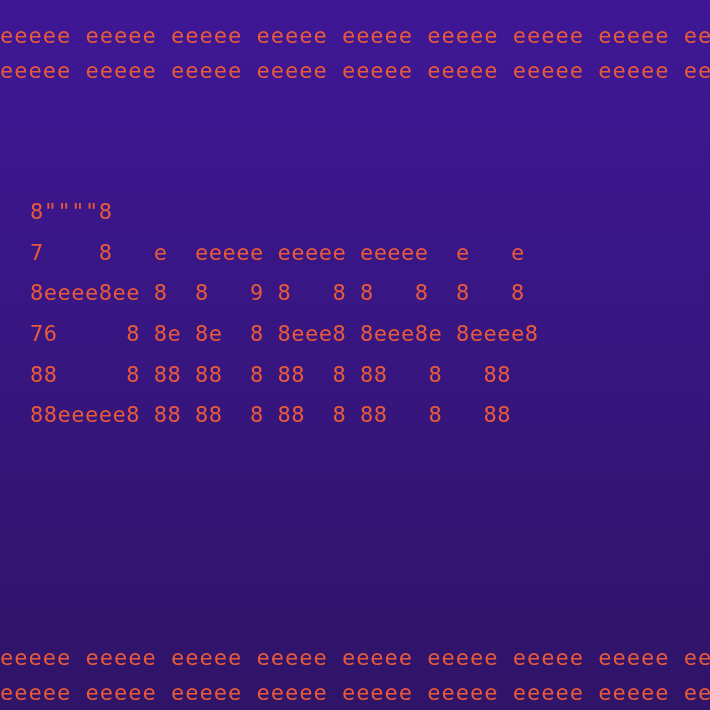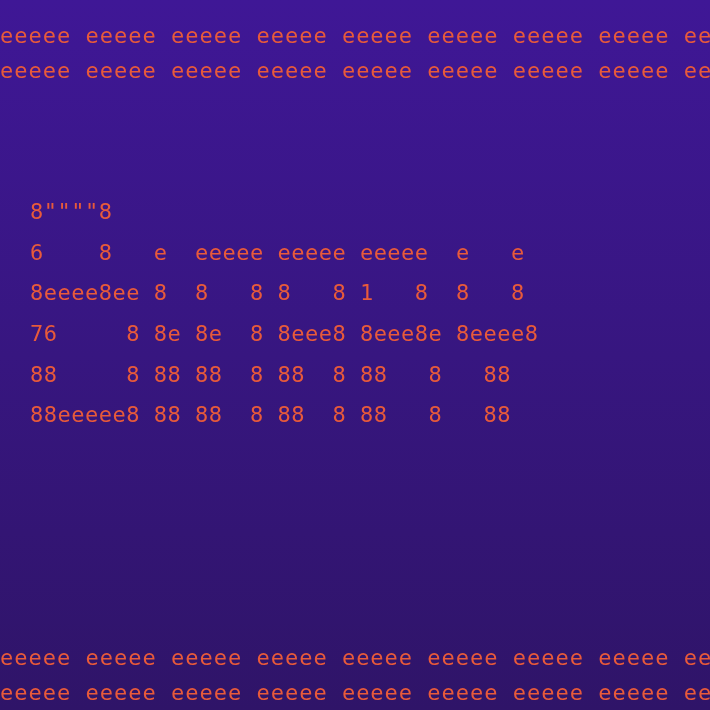--- a/index.html
+++ b/index.html
@@ -47,22 +47,22 @@
 </style>
 </head>
 <body>
 
 <div class="top-block">
   <div class="border-row">eeeee eeeee eeeee eeeee eeeee eeeee eeeee eeeee eeeee eeeee e</div>
   <div class="border-row">eeeee eeeee eeeee eeeee eeeee eeeee eeeee eeeee eeeee eeeee e</div>
 </div>
 
 <pre class="ascii-art"><span>8""""8</span>
-<span>6    8   e  eeeee eeeee eeeee  e   e</span>
-<span>8eeee8ee 8  8   8 8   8 1   8  8   8</span>
+<span>7    8   e  eeeee eeeee eeeee  e   e</span>
+<span>8eeee8ee 8  8   9 8   8 8   8  8   8</span>
 <span>76     8 8e 8e  8 8eee8 8eee8e 8eeee8</span>
 <span>88     8 88 88  8 88  8 88   8   88</span>
 <span>88eeeee8 88 88  8 88  8 88   8   88</span></pre>
 
 <div class="bottom-block">
   <div class="border-row">eeeee eeeee eeeee eeeee eeeee eeeee eeeee eeeee eeeee eeeee e</div>
   <div class="border-row">eeeee eeeee eeeee eeeee eeeee eeeee eeeee eeeee eeeee eeeee e</div>
 </div>
 
 </body></html>

